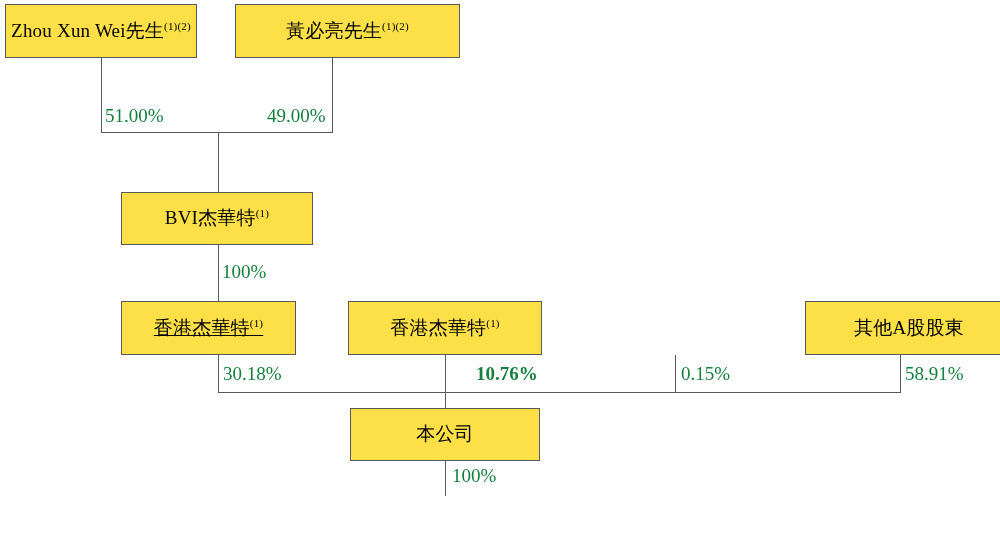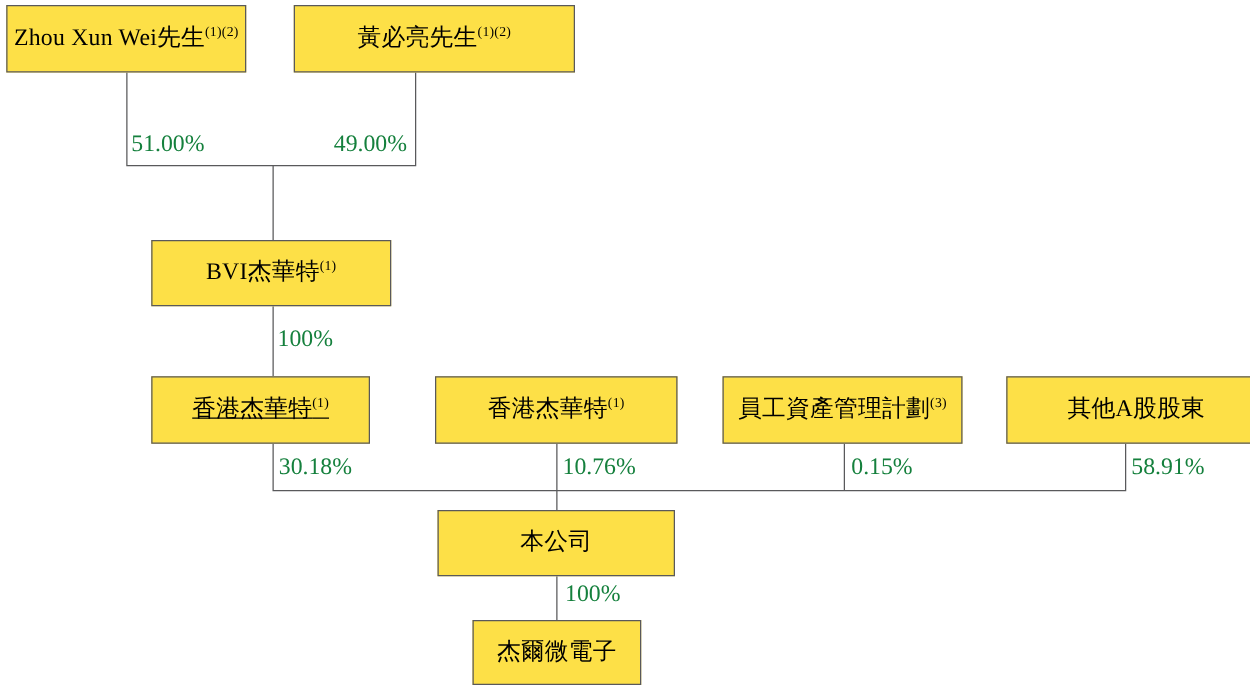--- a/index.html
+++ b/index.html
@@ -91,45 +91,39 @@
   </div>
 
   <div class="node-box" style="left:121px; top:301px; width:175px; height:54px;text-decoration:underline;">
     <span class="node-label"><span>香港杰華特</span><sup>(1)</sup></span>
   </div>
 
   <div class="node-box" style="left:348px; top:301px; width:194px; height:54px;">
     <span class="node-label"><span>香港杰華特</span><sup>(1)</sup></span>
   </div>
 
-  <div class="node-box" style="left:578px; top:301px; width:192px; height:54px;">
-    <span class="node-label"><span>員工資產管理計劃</span><sup>(3)</sup></span>
-  </div>
 
   <div class="node-box" style="left:805px; top:301px; width:208px; height:54px;">
     <span class="node-label"><span>其他A股股東</span><sup></sup></span>
   </div>
 
   <div class="node-box" style="left:350px; top:408px; width:190px; height:53px;font-family:Liberation Serif, serif;">
     <span class="node-label"><span>本公司</span><sup></sup></span>
   </div>
 
-  <div class="node-box" style="left:378px; top:496px; width:135px; height:52px;">
-    <span class="node-label"><span>杰爾微電子</span><sup></sup></span>
-  </div>
 
   <div class="edge-label" style="left:105px; top:106px;">51.00%</div>
 
   <div class="edge-label" style="left:267px; top:106px;">49.00%</div>
 
   <div class="edge-label" style="left:222px; top:262px;">100%</div>
 
   <div class="edge-label" style="left:223px; top:364px;">30.18%</div>
 
-  <div class="edge-label" style="left:450px; top:364px;">10.76%</div>
+  <div class="edge-label" style="left:476px; top:364px;font-weight:bold;">10.76%</div>
 
   <div class="edge-label" style="left:681px; top:364px;">0.15%</div>
 
   <div class="edge-label" style="left:905px; top:364px;text-align:right;">58.91%</div>
 
   <div class="edge-label" style="left:452px; top:466px;">100%</div>
 
 </div>
 
 </body></html>

